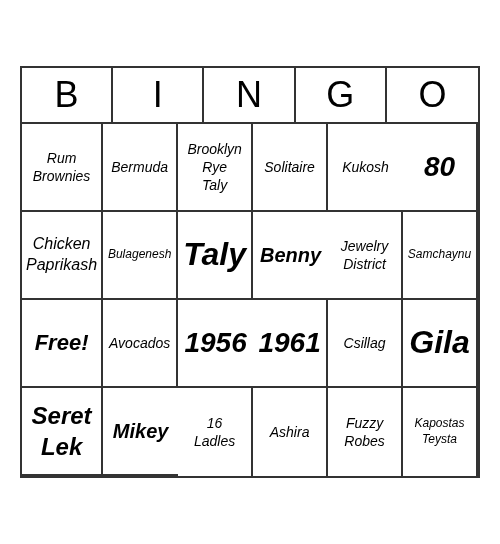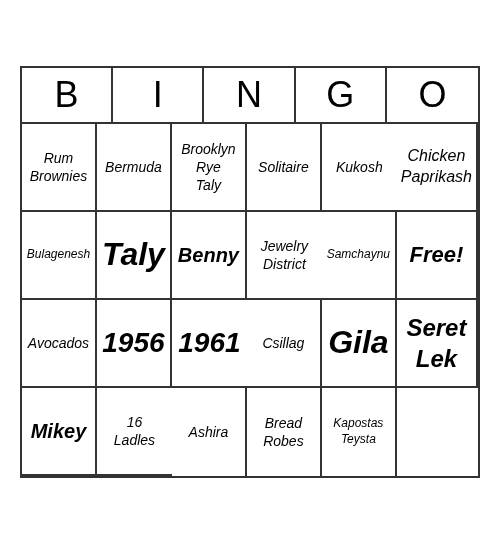--- a/index.html
+++ b/index.html
@@ -99,20 +99,23 @@
 Rye
 Taly</span>
       </div>
       <div class="bingo-cell">
         <span style="white-space: pre-line;">Solitaire</span>
       </div>
       <div class="bingo-cell">
         <span style="white-space: pre-line;">Kukosh</span>
       </div>
       <div class="bingo-cell">
+        <span class="cell-large" style="white-space: pre-line;">80</span>
+      </div>
+      <div class="bingo-cell">
         <span style="white-space: pre-line; font-size: 16px;">Chicken
 Paprikash</span>
       </div>
       <div class="bingo-cell">
         <span style="white-space: pre-line; font-size: 12px;">Bulagenesh</span>
       </div>
       <div class="bingo-cell">
         <span class="cell-xlarge" style="white-space: pre-line;">Taly</span>
       </div>
       <div class="bingo-cell">
@@ -151,21 +154,21 @@
         <span class="cell-medium" style="white-space: pre-line;">Mikey</span>
       </div>
       <div class="bingo-cell">
         <span style="white-space: pre-line;">16
 Ladles</span>
       </div>
       <div class="bingo-cell">
         <span style="white-space: pre-line;">Ashira</span>
       </div>
       <div class="bingo-cell">
-        <span style="white-space: pre-line;">Bread
+        <span style="white-space: pre-line;">Fuzzy
 Robes</span>
       </div>
       <div class="bingo-cell">
         <span style="white-space: pre-line; font-size: 12px;">Kapostas
 Teysta</span>
       </div>
     </div>
 </div>
 
 </body></html>

